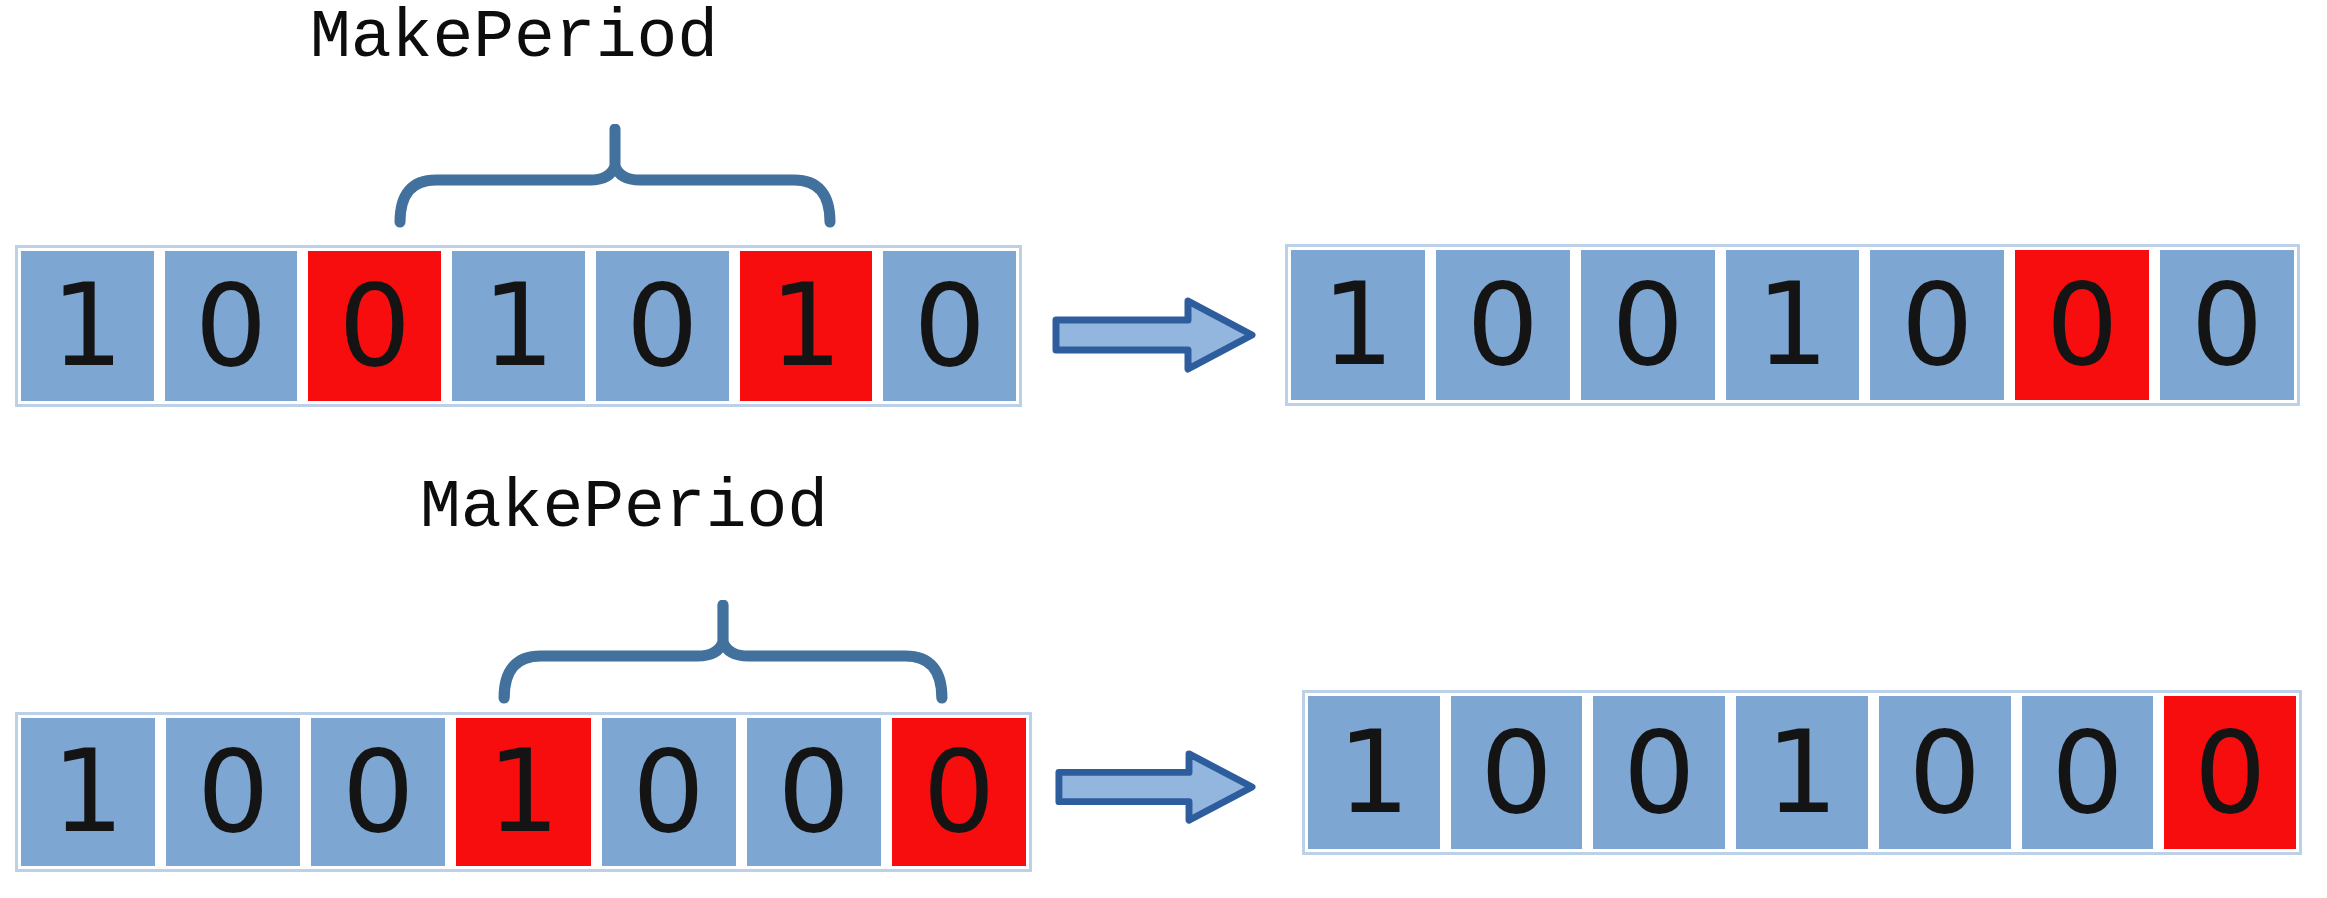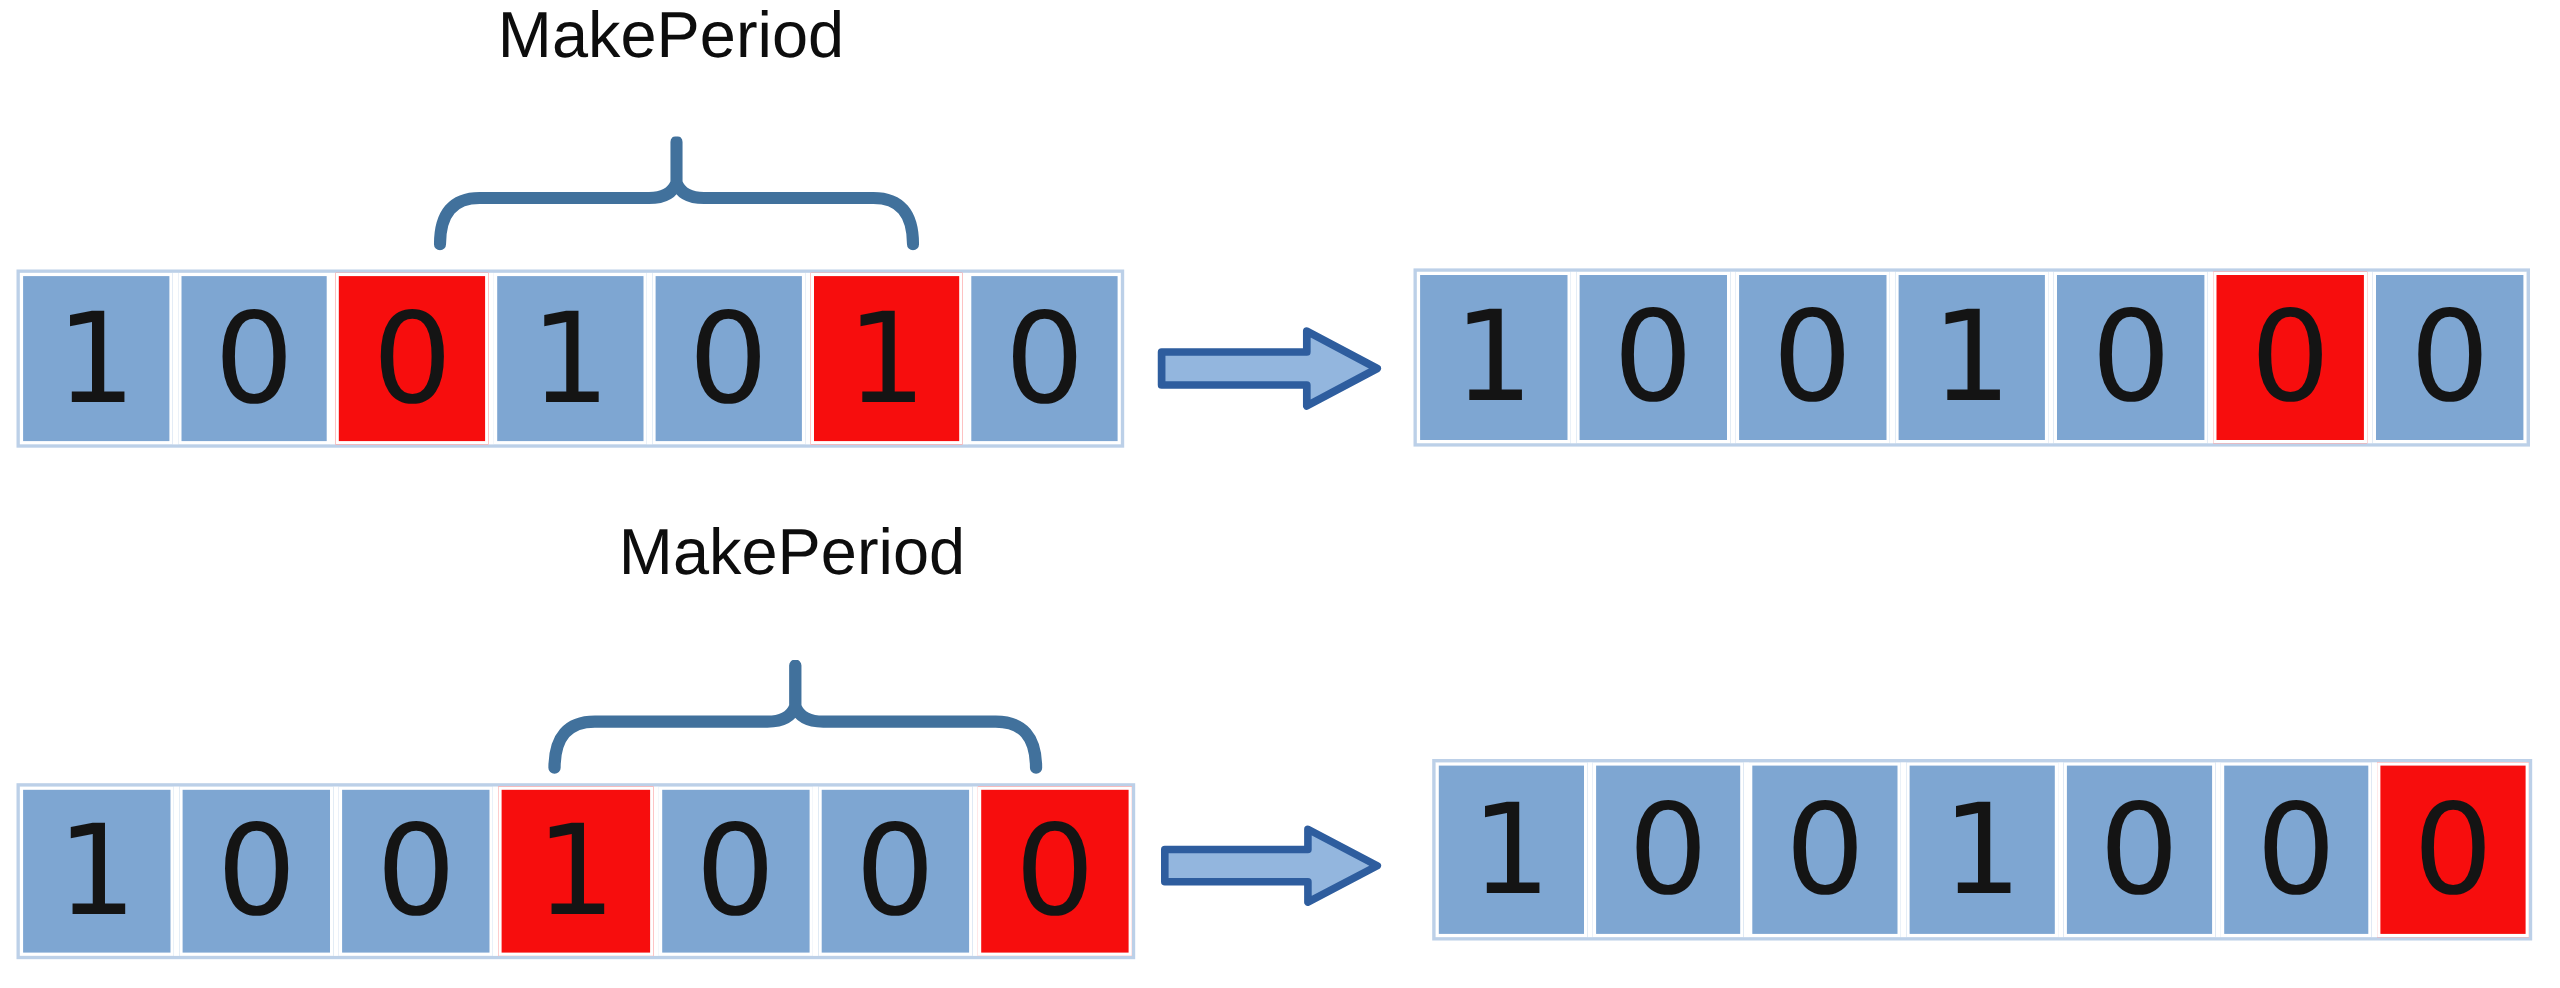--- a/index.html
+++ b/index.html
@@ -15,25 +15,25 @@
     font-family: "Liberation Sans", sans-serif;
     overflow: hidden;
   }
   .op {
     position: absolute;
     inset: 0;
     pointer-events: none;
   }
   .op-label {
     position: absolute;
-    text-align: center;
-    font-size: 59px;
+    text-align: left;
+    font-size: 68px;
     line-height: 1.05;
     color: var(--label-text, #0d0d0d);
-    font-family: Liberation Sans, sans-serif;
+    font-family: Liberation Mono, monospace;
     white-space: nowrap;
   }
   .label1 { left: 310px; top: 2px;   width: 600px; }
   .label2 { left: 420px; top: 472px; width: 600px; }
 
   .brace { position: absolute; }
   .brace path {
     fill: none;
     stroke: var(--brace-stroke, #41719c);
     stroke-width: 11;

